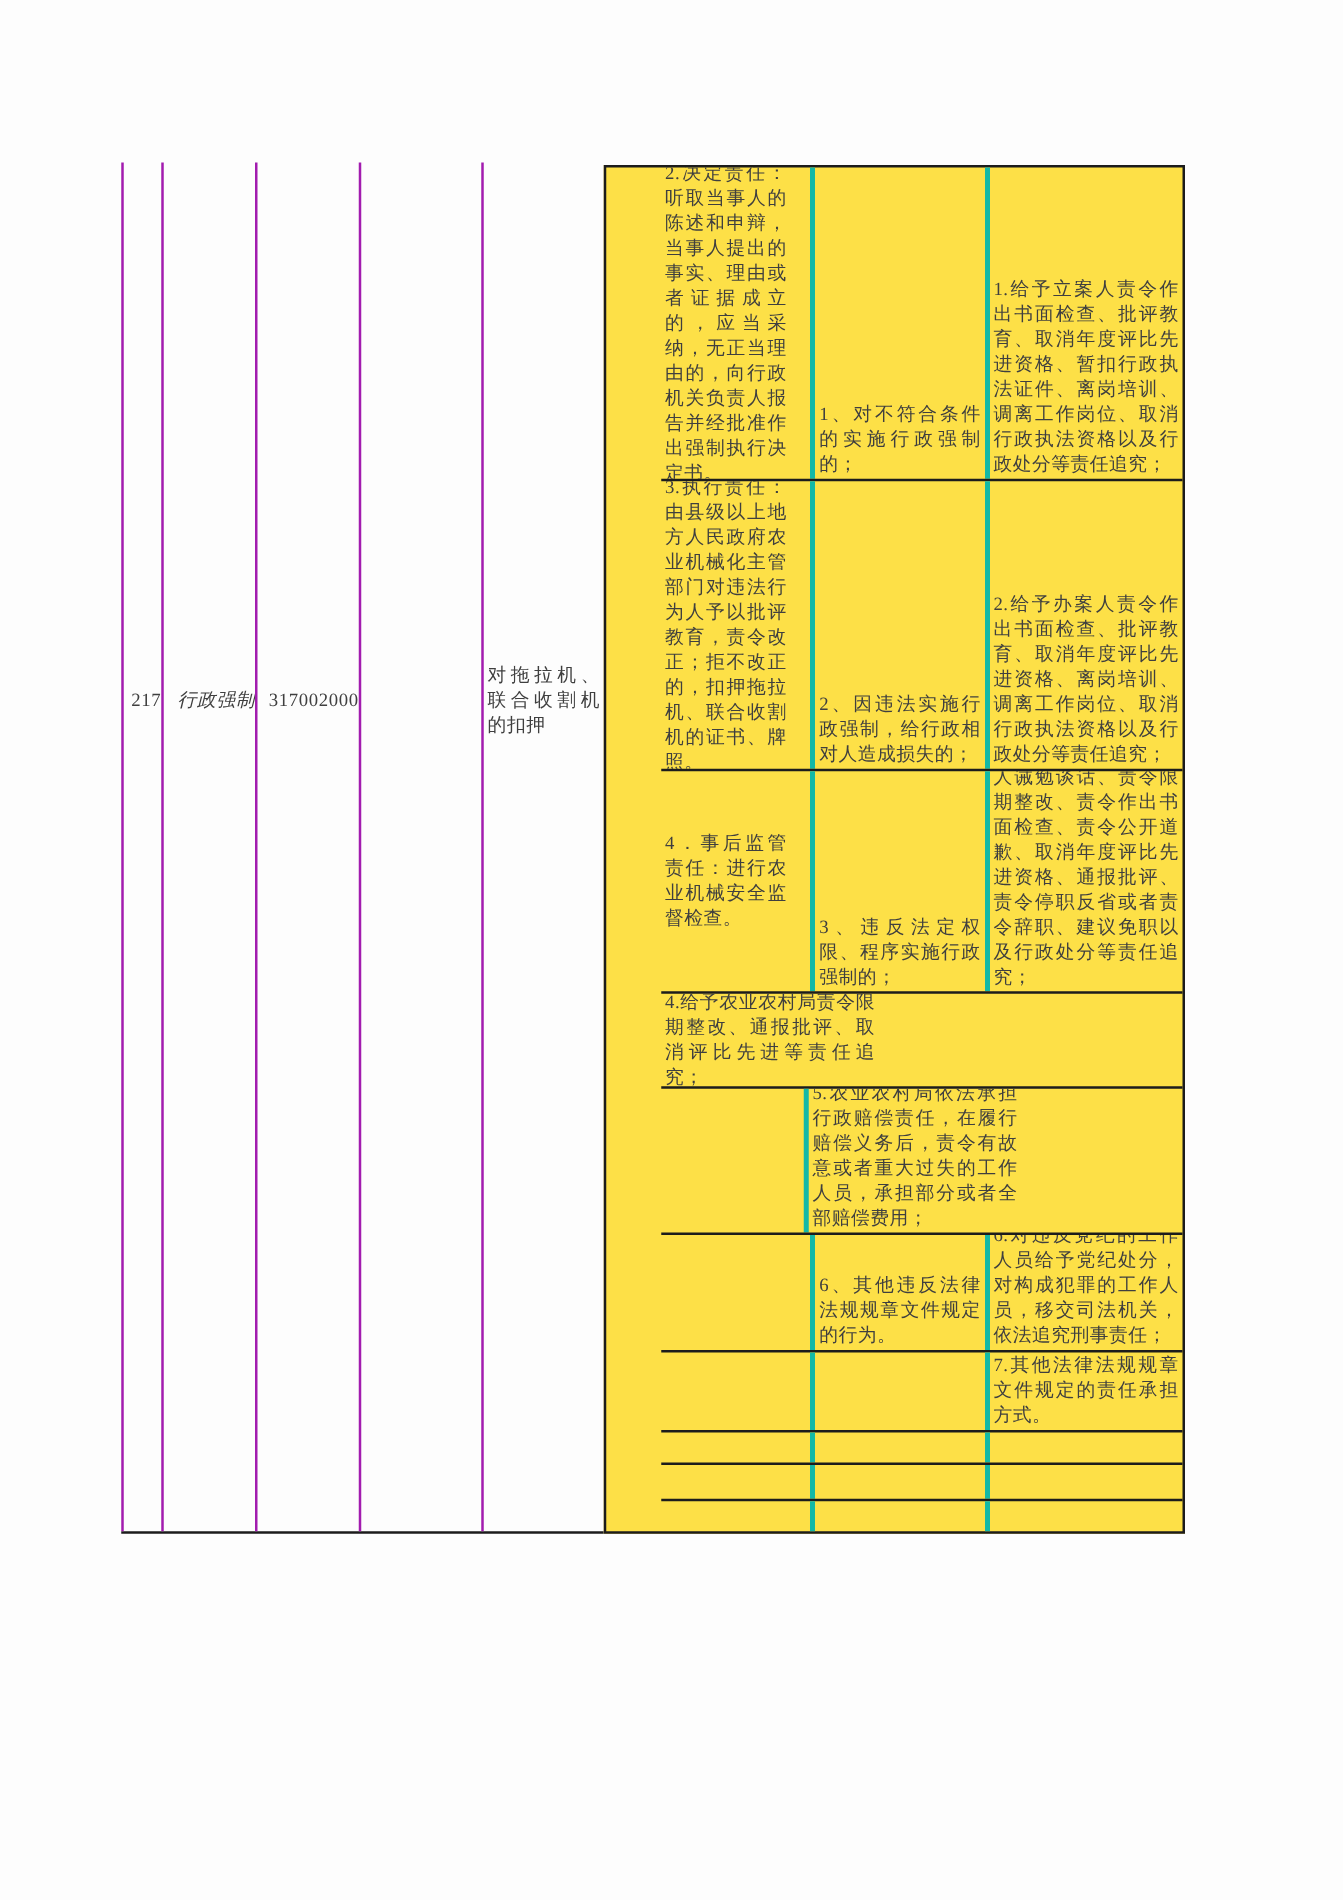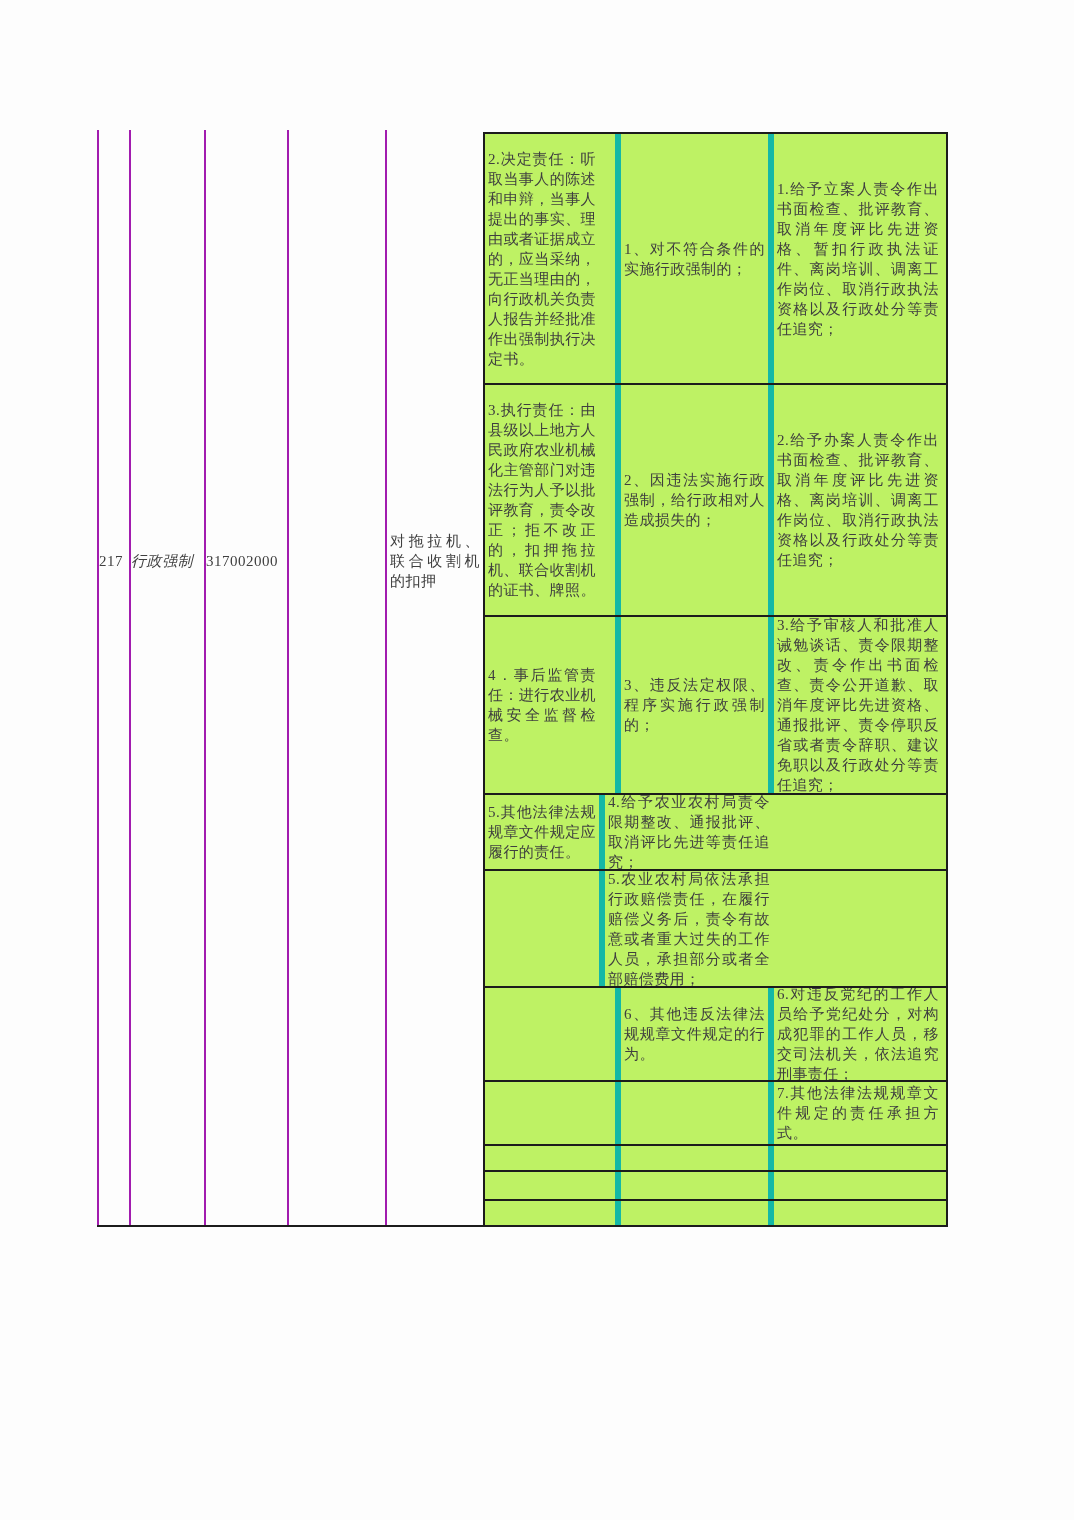--- a/index.html
+++ b/index.html
@@ -28,21 +28,21 @@
     border-bottom: 2px solid #1c1c1c;
   }
   .lcell {
     box-sizing: border-box;
     border-left: 2px solid #a21caf;
     height: 100%;
     overflow: hidden;
   }
   .lcell .ltext {
     padding-top: 421px;
-    text-align: left;
+    text-align: right;
     letter-spacing: 0.5px;
   }
   .lcell.c-item .ltext {
     padding-top: 401px;
     text-align: justify;
     padding-left: 3px;
     padding-right: 3px;
   }
   .c-serial   { width: 32px; }
   .c-category { width: 75px; font-style: italic; }
@@ -53,35 +53,36 @@
   
   .right-grid {
     position: absolute;
     left: 483px;
     top: 132px;
     width: 465px;
     box-sizing: border-box;
     border: 2px solid #1c1c1c;
     display: flex;
     flex-direction: column;
-    background: #bef264;
+    background: #fde047;
+    padding-left: 44px;
   }
   .rrow {
     display: flex;
     box-sizing: border-box;
     flex: none;
   }
   .rrow + .rrow { border-top: 2px solid #1c1c1c; }
   .rcell {
     box-sizing: border-box;
     display: flex;
     align-items: center;
     overflow: hidden;
   }
-  .rcell + .rcell { border-left: 6px solid #14b8a6; }
+  .rcell + .rcell { border-left: 4px solid #14b8a6; align-items: flex-end; }
   .col-duty   { width: 114px; }
   .col-situation { width: 153px; margin-left: 16px; }
   .col-account   { width: 174px; }
   .ctext {
     width: 100%;
     padding: 1px 3px;
     text-align: justify;
     letter-spacing: 0.4px;
     word-break: break-all;
   }
@@ -141,23 +142,20 @@
       </div>
       <div class="rcell col-situation">
         <div class="ctext">3、违反法定权限、程序实施行政强制的；</div>
       </div>
       <div class="rcell col-account">
         <div class="ctext">3.给予审核人和批准人诫勉谈话、责令限期整改、责令作出书面检查、责令公开道歉、取消年度评比先进资格、通报批评、责令停职反省或者责令辞职、建议免职以及行政处分等责任追究；</div>
       </div>
     </div>
 
     <div class="rrow" style="height:76px">
-      <div class="rcell col-duty">
-        <div class="ctext">5.其他法律法规规章文件规定应履行的责任。</div>
-      </div>
       <div class="rcell col-account">
         <div class="ctext">4.给予农业农村局责令限期整改、通报批评、取消评比先进等责任追究；</div>
       </div>
     </div>
 
     <div class="rrow" style="height:117px">
       <div class="rcell col-duty">
         <div class="ctext"></div>
       </div>
       <div class="rcell col-account">

